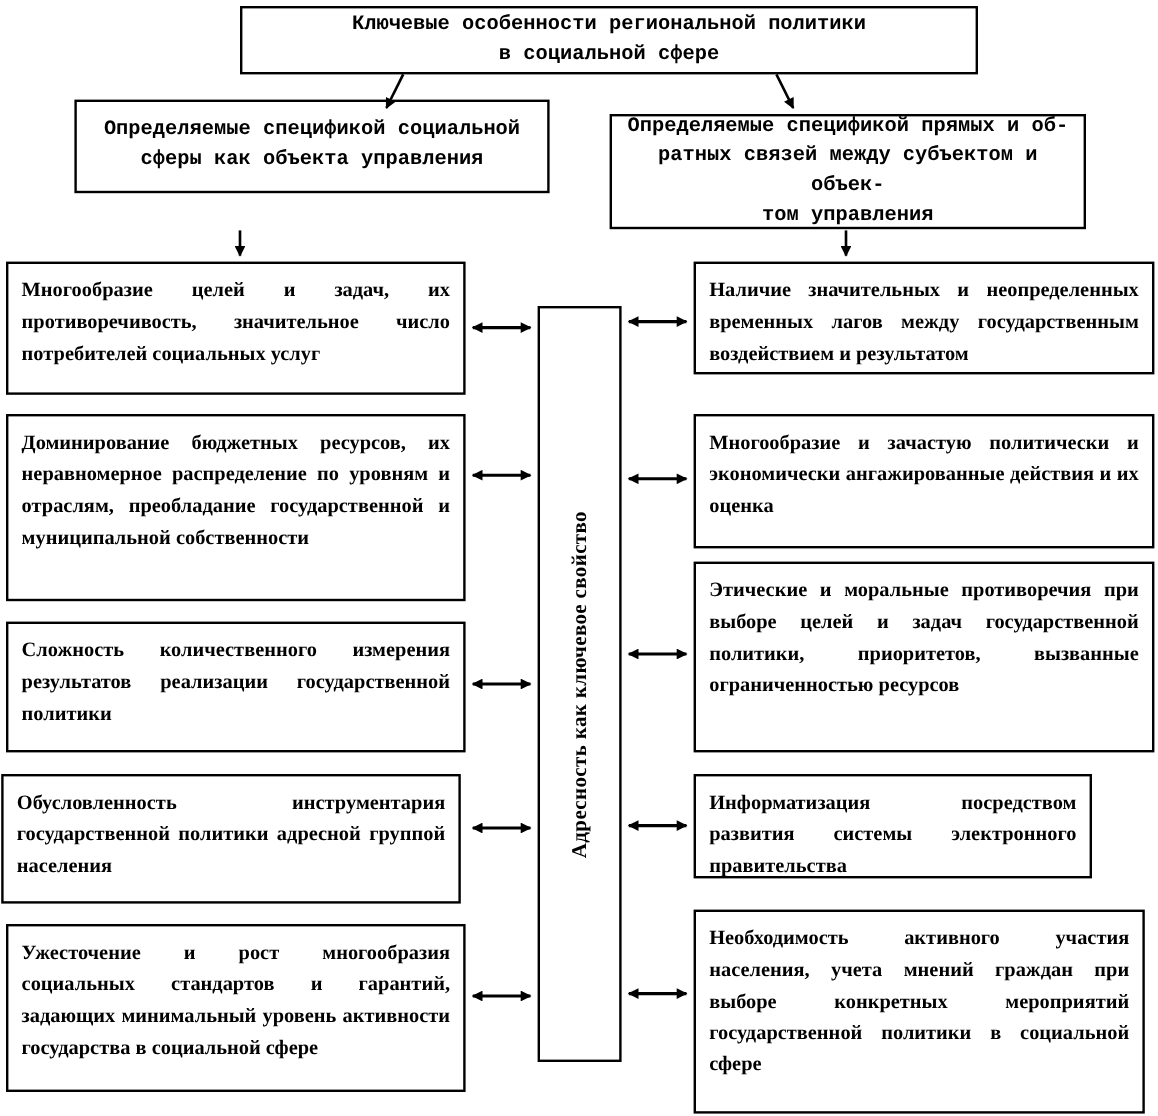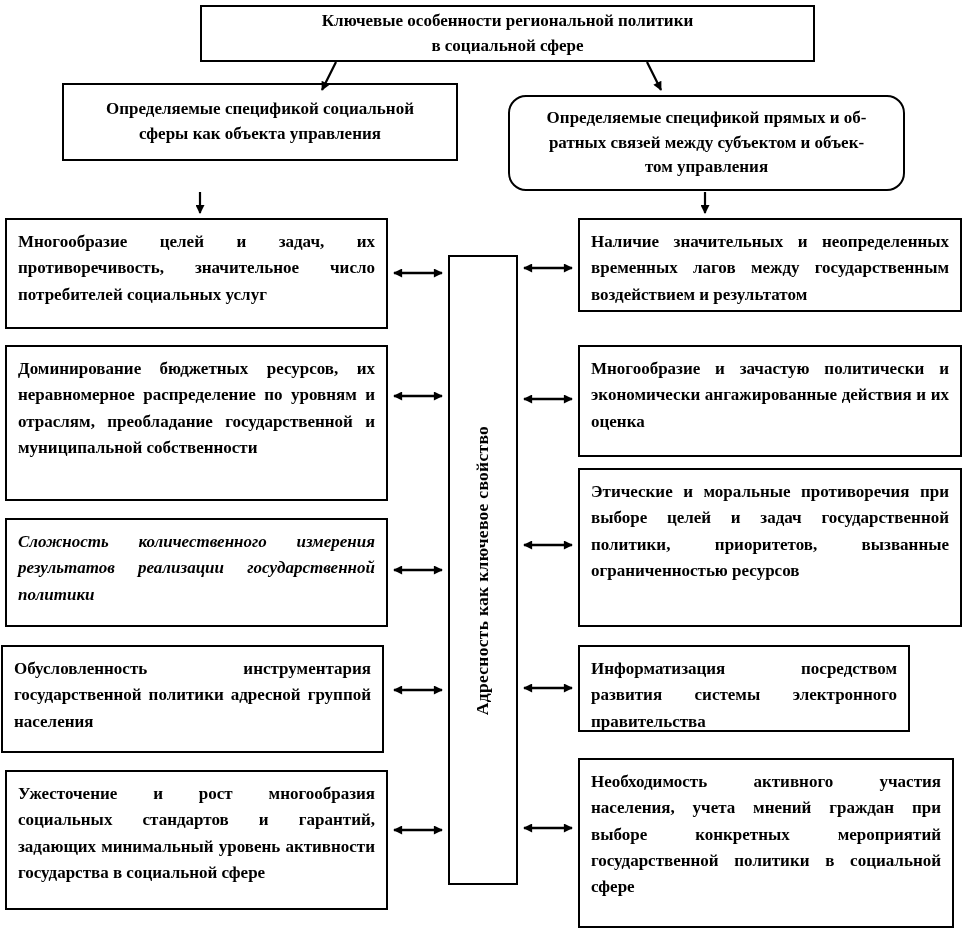--- a/index.html
+++ b/index.html
@@ -26,20 +26,21 @@
   }
   .hdr-box {
     display: flex;
     align-items: center;
     justify-content: center;
     text-align: center;
     white-space: pre-line;
     font-size: 17px;
     line-height: 1.45;
     padding: 19px 10px;
+    font-family: Liberation Mono, monospace;
   }
   .col-box {
     padding: 9px 11px;
     text-align: justify;
     font-size: 17px;
     line-height: 1.55;
   }
   .center-box {
     display: flex;
     align-items: center;
@@ -64,29 +65,29 @@
 <body>
 
 <div class="canvas">
 
   <div class="box hdr-box" style="left:200px; top:5px; width:615px; height:57px;">Ключевые особенности региональной политики
 в социальной сфере</div>
 
   <div class="box hdr-box" style="left:62px; top:83px; width:396px; height:78px;">Определяемые спецификой социальной
 сферы как объекта управления</div>
 
-  <div class="box hdr-box" style="left:508px; top:95px; width:397px; height:96px;border-radius:18px;">Определяемые спецификой прямых и об-
+  <div class="box hdr-box" style="left:508px; top:95px; width:397px; height:96px;">Определяемые спецификой прямых и об-
 ратных связей между субъектом и объек-
 том управления</div>
 
   <div class="box col-box" style="left:5px; top:218px; width:383px; height:111px;">Многообразие целей и задач, их противоречивость, значительное число потребителей социальных услуг</div>
 
   <div class="box col-box" style="left:5px; top:345px; width:383px; height:156px;">Доминирование бюджетных ресурсов, их неравномерное распределение по уровням и отраслям, преобладание государственной и муниципальной собственности</div>
 
-  <div class="box col-box" style="left:5px; top:518px; width:383px; height:109px;font-style:italic;">Сложность количественного измерения результатов реализации государственной политики</div>
+  <div class="box col-box" style="left:5px; top:518px; width:383px; height:109px;">Сложность количественного измерения результатов реализации государственной политики</div>
 
   <div class="box col-box" style="left:1px; top:645px; width:383px; height:108px;">Обусловленность инструментария государственной политики адресной группой населения</div>
 
   <div class="box col-box" style="left:5px; top:770px; width:383px; height:140px;">Ужесточение и рост многообразия социальных стандартов и гарантий, задающих минимальный уровень активности государства в социальной сфере</div>
 
   <div class="box col-box" style="left:578px; top:218px; width:384px; height:94px;">Наличие значительных и неопределенных временных лагов между государственным воздействием и результатом</div>
 
   <div class="box col-box" style="left:578px; top:345px; width:384px; height:112px;">Многообразие и зачастую политически и экономически ангажированные действия и их оценка</div>
 
   <div class="box col-box" style="left:578px; top:468px; width:384px; height:159px;">Этические и моральные противоречия при выборе целей и задач государственной политики, приоритетов, вызванные ограниченностью ресурсов</div>

